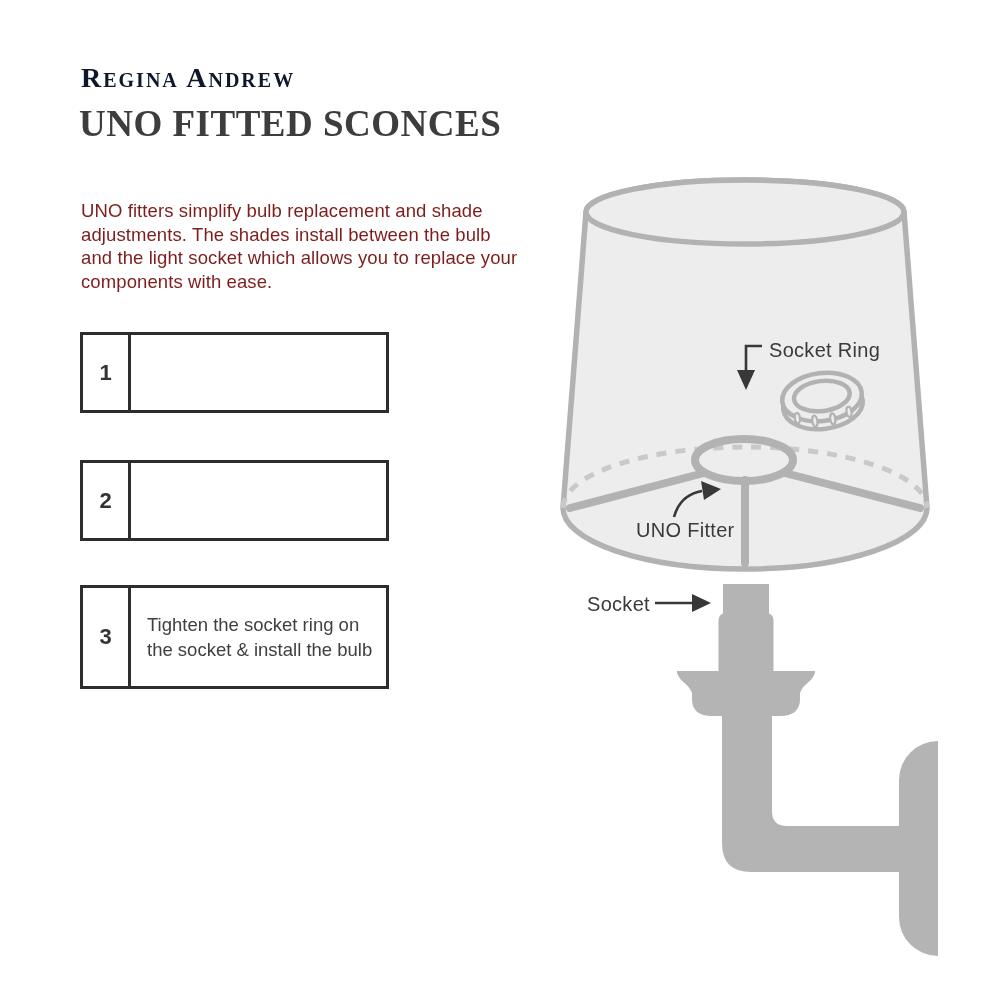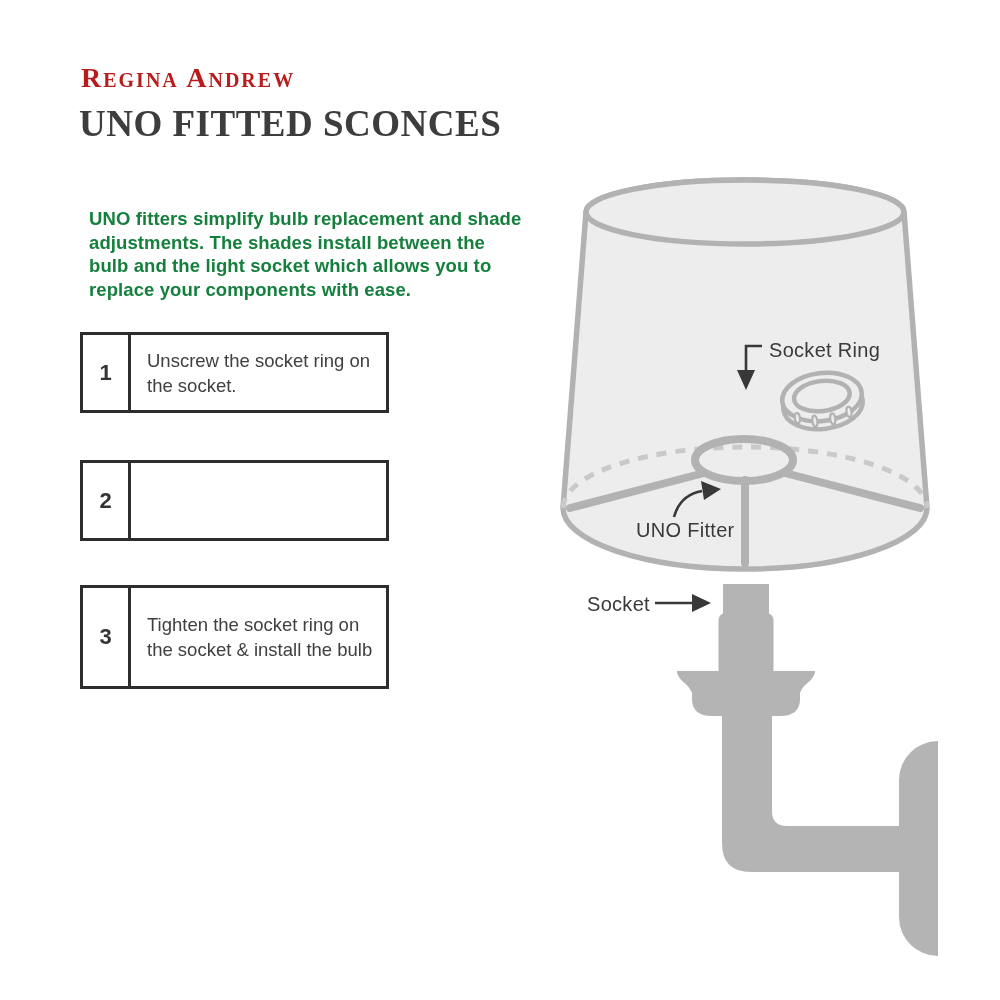--- a/index.html
+++ b/index.html
@@ -10,37 +10,36 @@
     font-family:"Liberation Sans", sans-serif;
     overflow:hidden;
   }
   .brand{
     position:absolute;left:81px;top:62px;
     font-family:"Liberation Serif", serif;
     font-variant:small-caps;
     font-weight:700;
     font-size:28px;line-height:32px;
     letter-spacing:2px;
-    color:#b91c1c;
+    color:#0f172a;
   }
   .title{
     position:absolute;left:79px;top:100px;margin:0;
     font-family:"Liberation Serif", serif;
     font-weight:700;
     font-size:37px;line-height:47px;
     letter-spacing:0.5px;
     color:#3d3d3d;
   }
   .intro{
-    position:absolute;left:81px;top:199px;margin:8px;
+    position:absolute;left:81px;top:199px;margin:0;
     width:438px;
     font-size:18.5px;line-height:23.5px;
     letter-spacing:0.1px;
-    color:#15803d;
-    font-weight:bold;
+    color:#7f1d1d;
   }
   .step-box{
     position:absolute;left:80px;width:309px;
     box-sizing:border-box;
     border:3px solid #2d2d2d;
     background:#ffffff;
     display:flex;
   }
   .step-num{
     width:45px;flex:0 0 45px;
@@ -66,21 +65,20 @@
 <body>
 
 <div class="canvas">
 
   <div class="brand">Regina Andrew</div>
   <h1 class="title"><span>UNO FITTED SCONCES</span><br></h1>
   <p class="intro">UNO fitters simplify bulb replacement and shade adjustments. The shades install between the bulb and the light socket which allows you to replace your components with ease.</p>
 
   <div class="step-box" style="top:332px;height:81px;">
     <div class="step-num">1</div>
-    <div class="step-text">Unscrew the socket ring on the socket.</div>
   </div>
   <div class="step-box" style="top:460px;height:81px;">
     <div class="step-num">2</div>
   </div>
   <div class="step-box" style="top:585px;height:104px;">
     <div class="step-num">3</div>
     <div class="step-text">Tighten the socket ring on the socket &amp; install the bulb</div>
   </div>
 
   <svg class="diagram-svg" width="1000" height="1000" viewBox="0 0 1000 1000">

